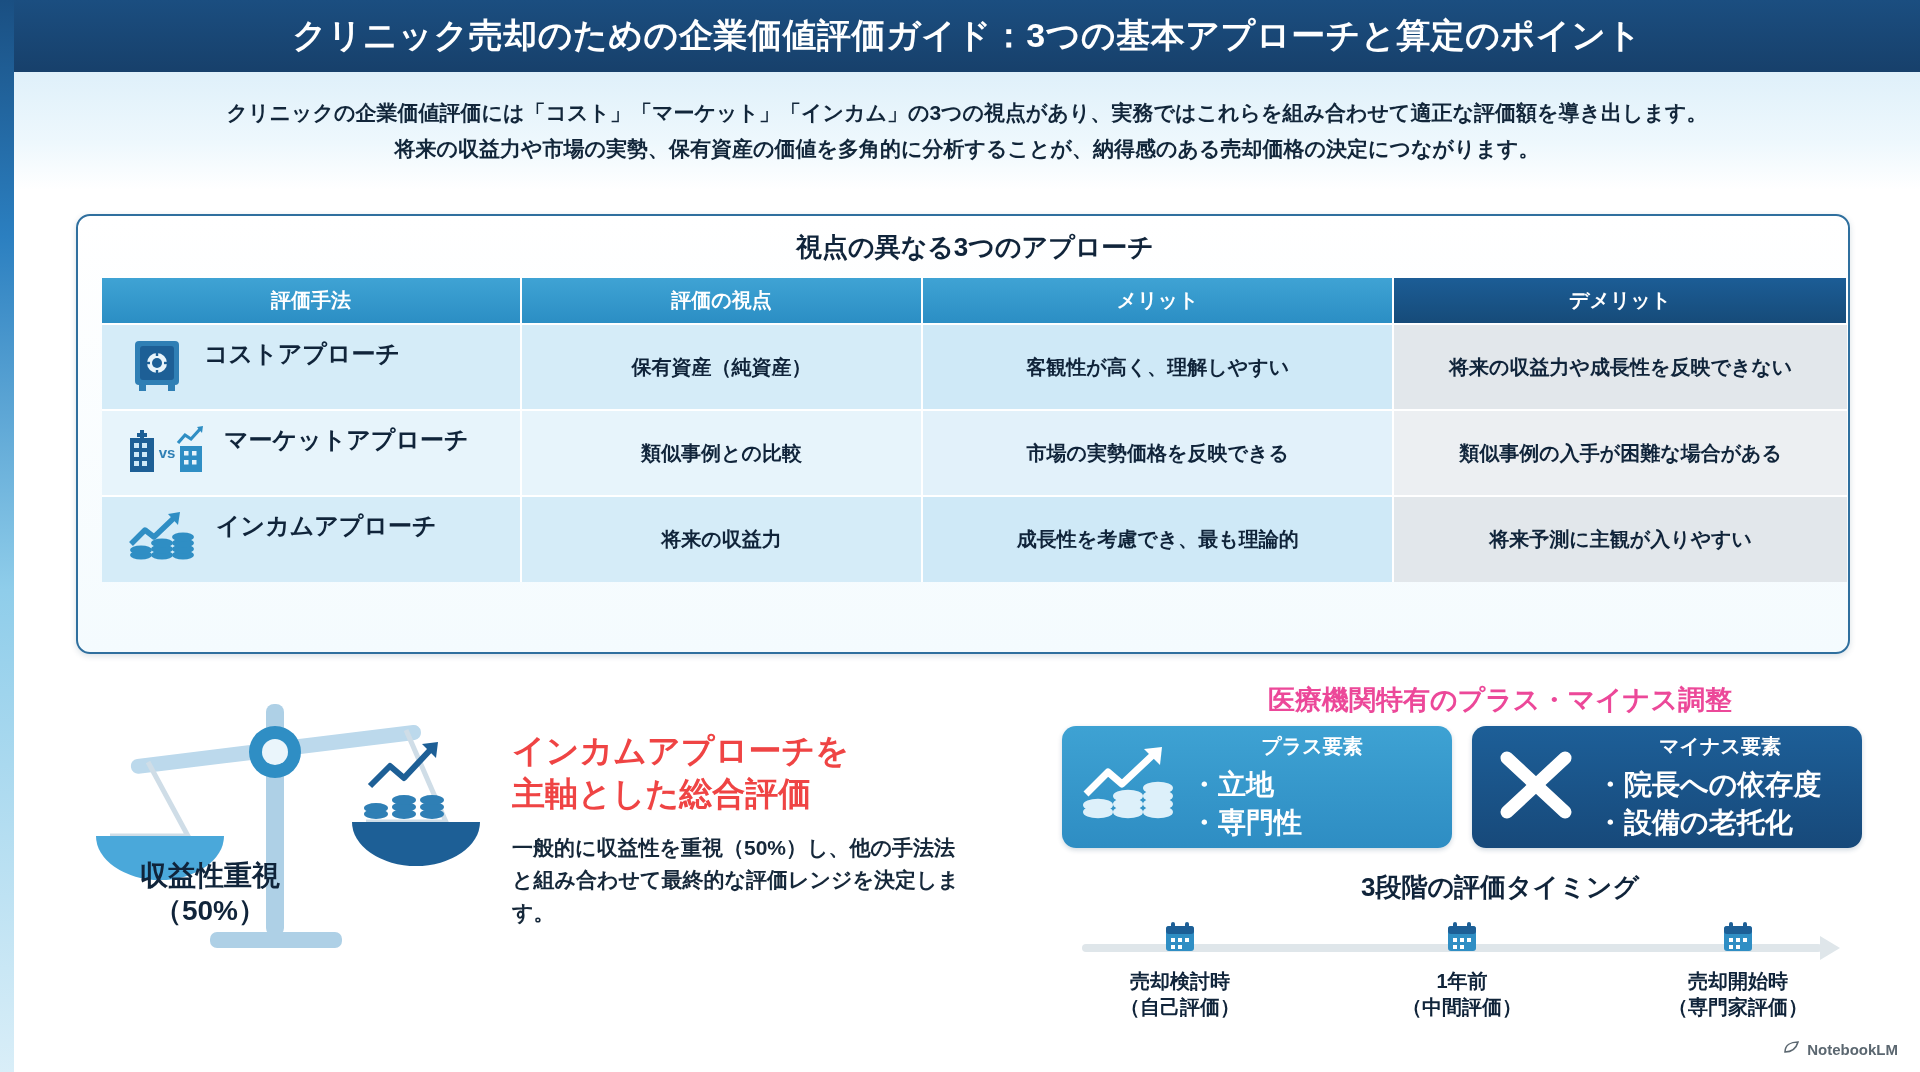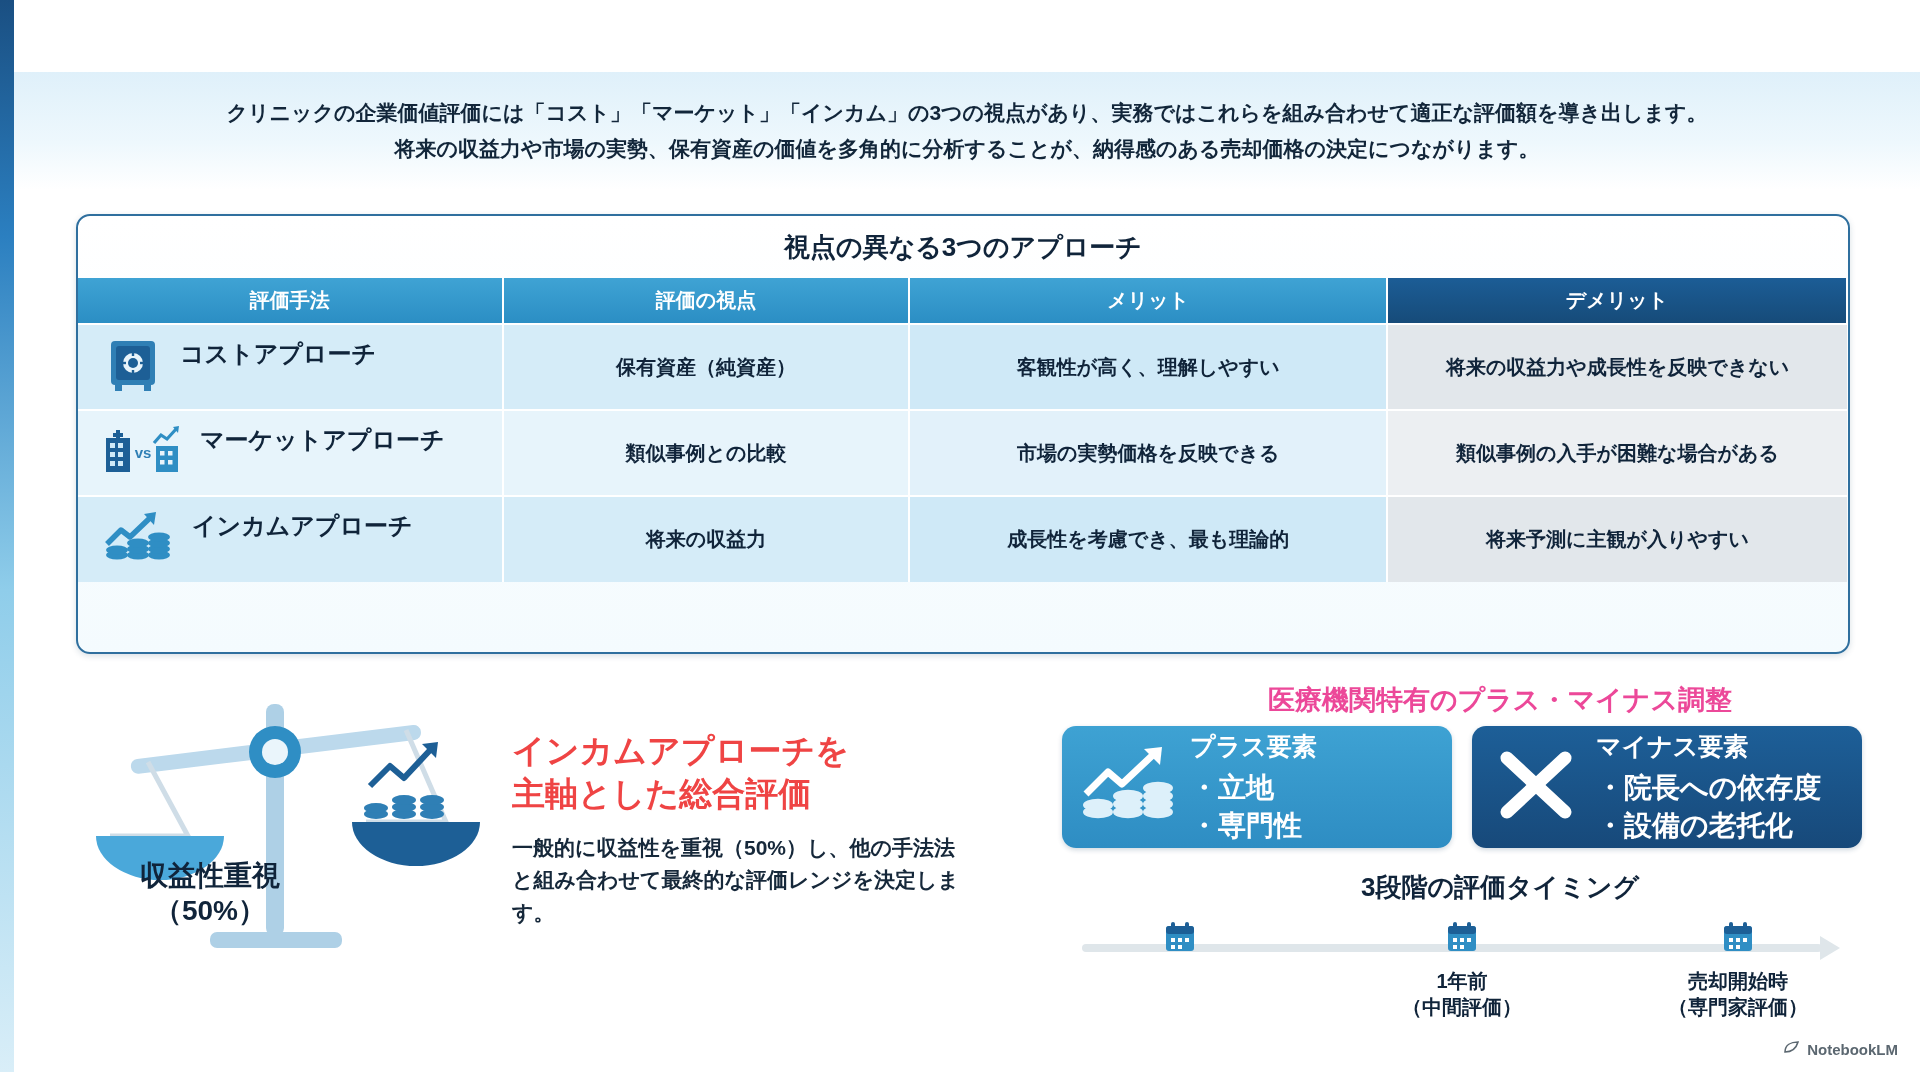--- a/index.html
+++ b/index.html
@@ -41,20 +41,21 @@
     color: #12263a; font-size: 21px; font-weight: 700; line-height: 1.35;
     text-align: center; white-space: nowrap;
   }
 
   
   .card {
     position: absolute; left: 76px; top: 214px; width: 1774px; height: 440px;
     background: linear-gradient(180deg,#ffffff 0%,#f4fbfe 100%);
     border: 2px solid #2f6f9e; border-radius: 14px; overflow: hidden;
     box-shadow: 0 2px 6px rgba(20,60,95,.16);
+    padding-left: 24px;
   }
   .card-title {
     height: 62px; display: flex; align-items: center; justify-content: center;
     font-size: 26px; font-weight: 700; color: #10243a;
   }
   table.approach { width: 100%; border-collapse: collapse; table-layout: fixed; }
   table.approach th {
     height: 46px; font-size: 20px; font-weight: 700; color: #ffffff;
     border-right: 2px solid #ffffff;
   }
@@ -102,21 +103,21 @@
     font-size: 27px; font-weight: 700; color: #ec4899;
   }
   .chip {
     position: absolute; top: 726px; height: 122px; border-radius: 14px;
     display: flex; align-items: center; padding: 0 18px; gap: 14px;
     box-shadow: 0 2px 5px rgba(20,60,95,.2);
   }
   .chip.plus  { left: 1062px; width: 390px; background: linear-gradient(180deg,#3ea2d3 0%,#2e8dc3 100%); }
   .chip.minus { left: 1472px; width: 390px; background: linear-gradient(180deg,#1d5f98 0%,#17497a 100%); }
   .chip-text { color:#fff; flex:1; }
-  .chip-head { font-size: 25px; font-weight: 700; text-align: left; margin-bottom: 6px; }
+  .chip-head { font-size: 20px; font-weight: 700; text-align: center; margin-bottom: 6px; }
   .chip-list { font-size: 28px; font-weight: 700; line-height: 1.35; }
 
   .timing-title {
     position: absolute; left: 1150px; top: 870px; width: 700px; text-align: center;
     font-size: 26px; font-weight: 700; color: #10243a;
   }
   .timeline { position: absolute; left: 1062px; top: 920px; width: 800px; height: 130px; }
   .tl-axis {
     position: absolute; left: 20px; top: 24px; width: 740px; height: 8px;
     background: #dfe6ea; border-radius: 4px;
@@ -137,20 +138,23 @@
     font-size: 15px; font-weight: 700; color: #5b6770;
   }
 </style>
 </head>
 <body>
 
 <div id="page">
 
 <div class="rail"></div>
 
+<div class="header">
+  <h1>クリニック売却のための企業価値評価ガイド：3つの基本アプローチと算定のポイント</h1>
+</div>
 
 <div class="lead">
   <p>クリニックの企業価値評価には「コスト」「マーケット」「インカム」の3つの視点があり、実務ではこれらを組み合わせて適正な評価額を導き出します。</p>
   <p>将来の収益力や市場の実勢、保有資産の価値を多角的に分析することが、納得感のある売却価格の決定につながります。</p>
 </div>
 
 <div class="card">
   <div class="card-title">視点の異なる3つのアプローチ</div>
   <table class="approach">
     <thead>
@@ -364,20 +368,24 @@
         <rect x="22" y="2" width="4" height="7" rx="2" fill="#1d5f96"></rect>
         <g fill="#ffffff">
           <rect x="8" y="18" width="4" height="4"></rect>
               <rect x="15" y="18" width="4" height="4"></rect>
               <rect x="22" y="18" width="4" height="4"></rect>
           <rect x="8" y="25" width="4" height="4"></rect>
               <rect x="15" y="25" width="4" height="4"></rect>
         </g>
       </svg>
     </span>
+    <div class="tl-label">
+      <div>売却検討時</div>
+      <div>（自己評価）</div>
+    </div>
   </div>
 
   <div class="tl-node" style="left:400px">
     <span>
       <svg width="34" height="34" viewBox="0 0 34 34" aria-hidden="true">
         <rect x="3" y="6" width="28" height="25" rx="3" fill="#2f8ec4"></rect>
         <rect x="3" y="6" width="28" height="8" rx="3" fill="#1d5f96"></rect>
         <rect x="8" y="2" width="4" height="7" rx="2" fill="#1d5f96"></rect>
         <rect x="22" y="2" width="4" height="7" rx="2" fill="#1d5f96"></rect>
         <g fill="#ffffff">

